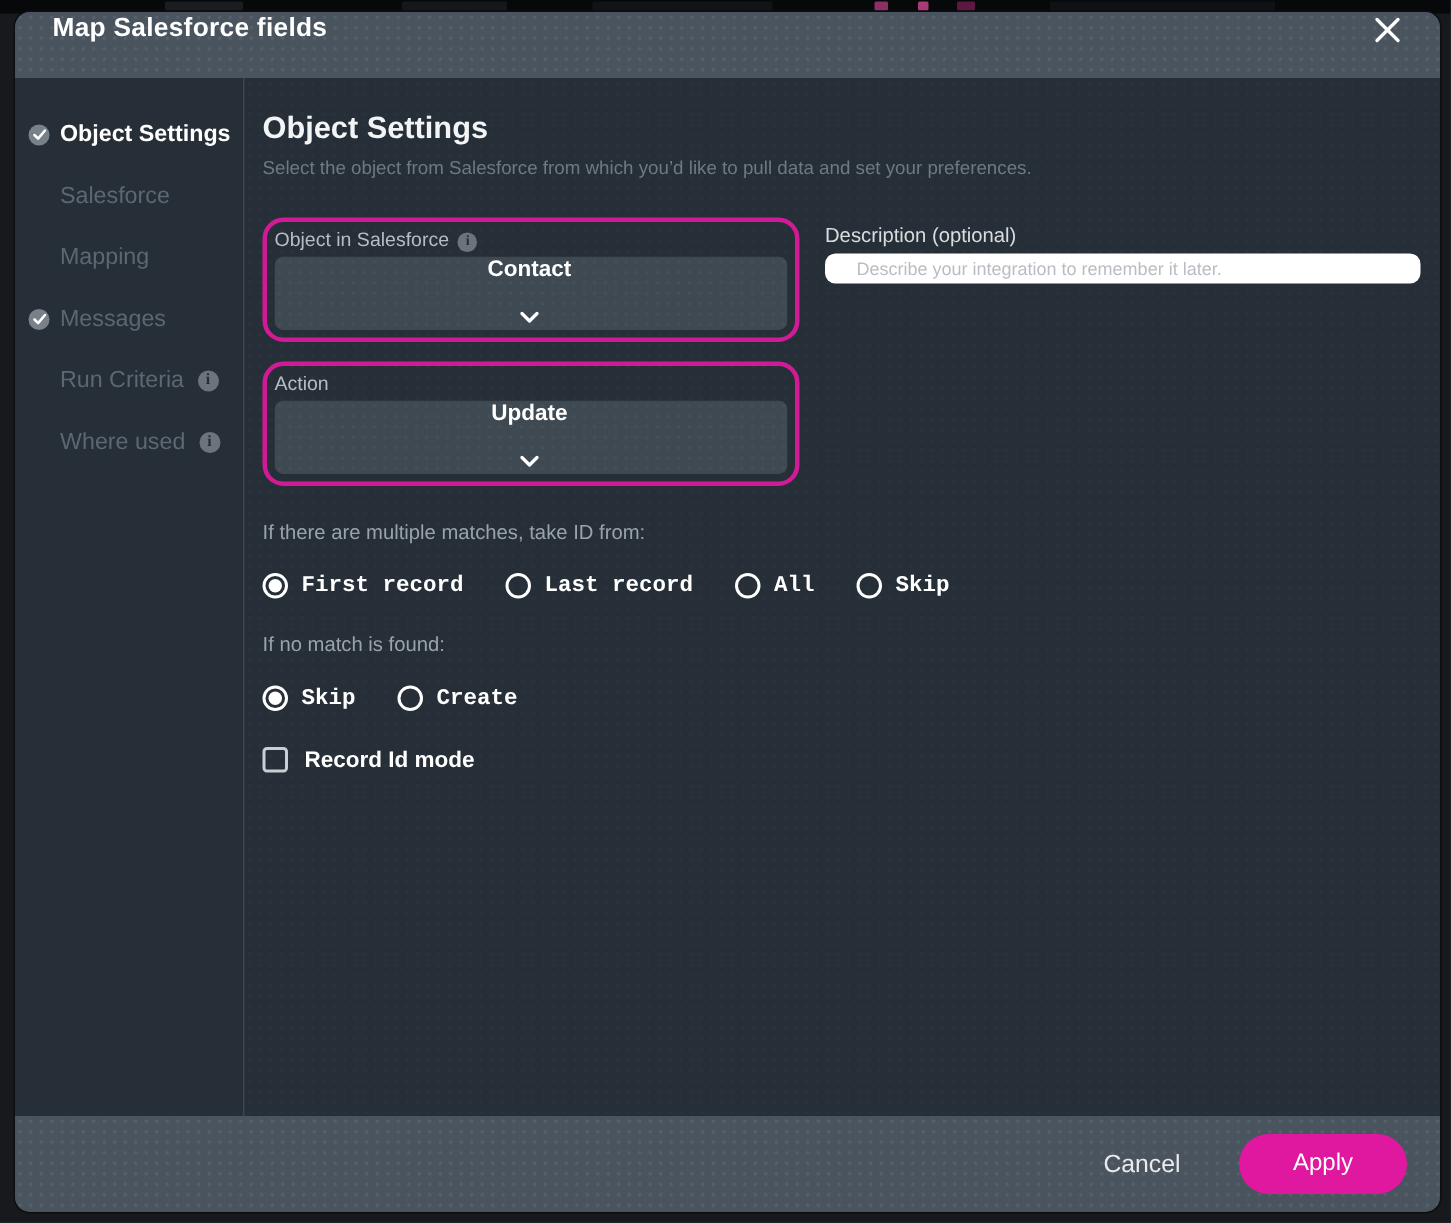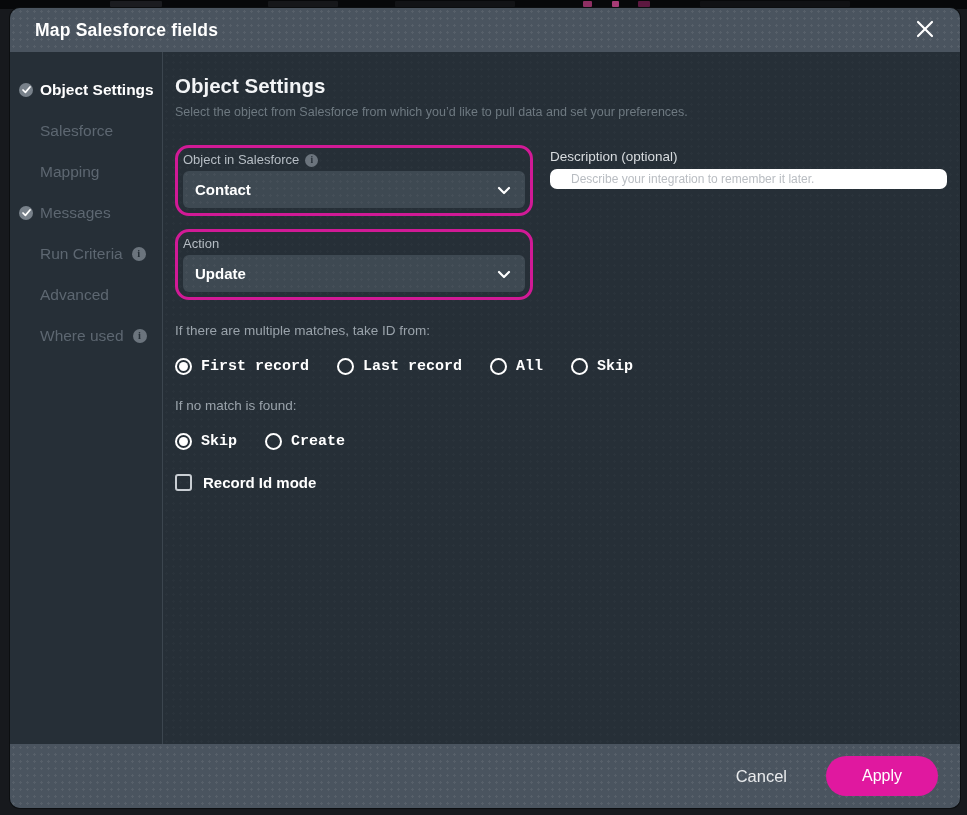--- a/index.html
+++ b/index.html
@@ -22,21 +22,21 @@
     border-radius:10px; overflow:hidden;
     background:#262f37;
     box-shadow:0 0 0 1px #0c0e10;
   }
   .dots {
     background-image:radial-gradient(circle, rgba(255,255,255,0.07) 1px, transparent 1.4px);
     background-size:7px 7px;
   }
   .modal-header {
     height:44px; background-color:#4a545f;
-    display:flex; align-items:center; padding:0 22px 0 25px;
+    display:flex; align-items:flex-start; padding:0 22px 0 25px;
   }
   .modal-title { color:#ffffff; font-size:17.5px; font-weight:bold; letter-spacing:.2px; flex:1; }
   .close-btn {
     width:26px; height:26px; display:flex; align-items:center; justify-content:center;
     cursor:pointer; background:none; border:none;
   }
   .modal-body { display:flex; height:692px; }
 
   
   .sidebar { width:153px; border-right:1px solid #3c464f; padding-top:17px; flex-shrink:0; }
@@ -65,25 +65,26 @@
   .subtitle { color:#6e7981; font-size:12.5px; margin-top:7px; }
 
   .field-row { display:flex; margin-top:26px; align-items:flex-start; }
   .hl-box {
     width:358px; border:3px solid #d11a96; border-radius:14px;
     padding:3px 5px 5px 5px; flex-shrink:0;
   }
   .field-label { color:#b6bdc4; font-size:13px; line-height:17px; }
   .field-label .info-circle { width:13px; height:13px; font-size:9.5px; margin-left:6px; vertical-align:1px; }
   .select {
-    margin-top:3px; height:37px; background:#3e4952; border-radius:6px;
+    margin-top:3px; height:49px; background:#3e4952; border-radius:6px;
     display:flex; align-items:center; padding:0 14px 0 12px;
     color:#ffffff; font-size:15px; font-weight:600; cursor:pointer;
     background-image:radial-gradient(circle, rgba(255,255,255,0.035) 1px, transparent 1.4px);
     background-size:7px 7px;
+    flex-direction:column;
   }
   .select .sel-value { flex:1; }
   .desc-col { margin-left:17px; flex:1; padding-top:4px; }
   .desc-label { color:#d8dcdf; font-size:13.5px; }
   .desc-input {
     margin-top:5px; width:100%; height:20px; border:none; border-radius:7px;
     background:#ffffff; padding:0 21px; font-size:12px; color:#333;
     font-family:"Liberation Sans","DejaVu Sans",sans-serif; outline:none;
   }
   .desc-input::placeholder { color:#b9bdc2; }
@@ -182,24 +183,20 @@
           </span>
         <span>Messages</span>
       </div>
 
       <div class="side-item">
         <span class="icon-slot"></span>
         <span>Run Criteria</span>
         <span class="info-circle">i</span>
       </div>
 
-      <div class="side-item">
-        <span class="icon-slot"></span>
-        <span>Advanced</span>
-      </div>
 
       <div class="side-item">
         <span class="icon-slot"></span>
         <span>Where used</span>
         <span class="info-circle">i</span>
       </div>
 
     </div>
 
     <div class="content">

